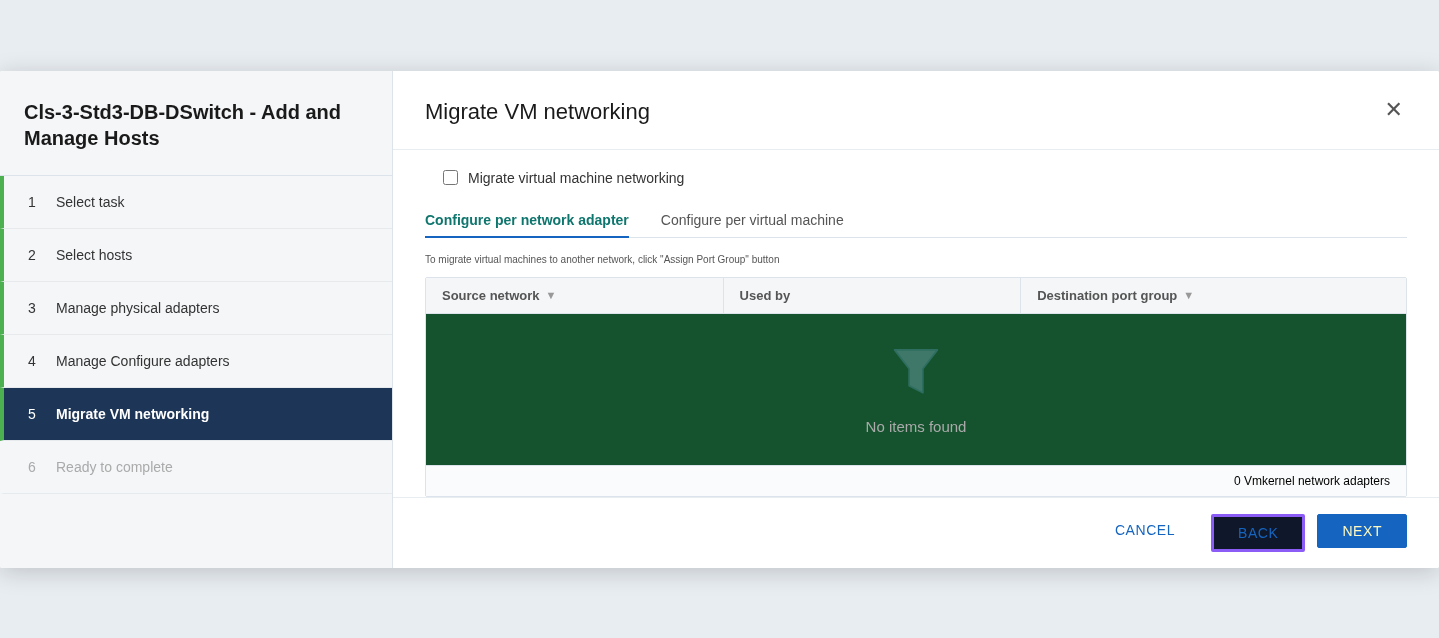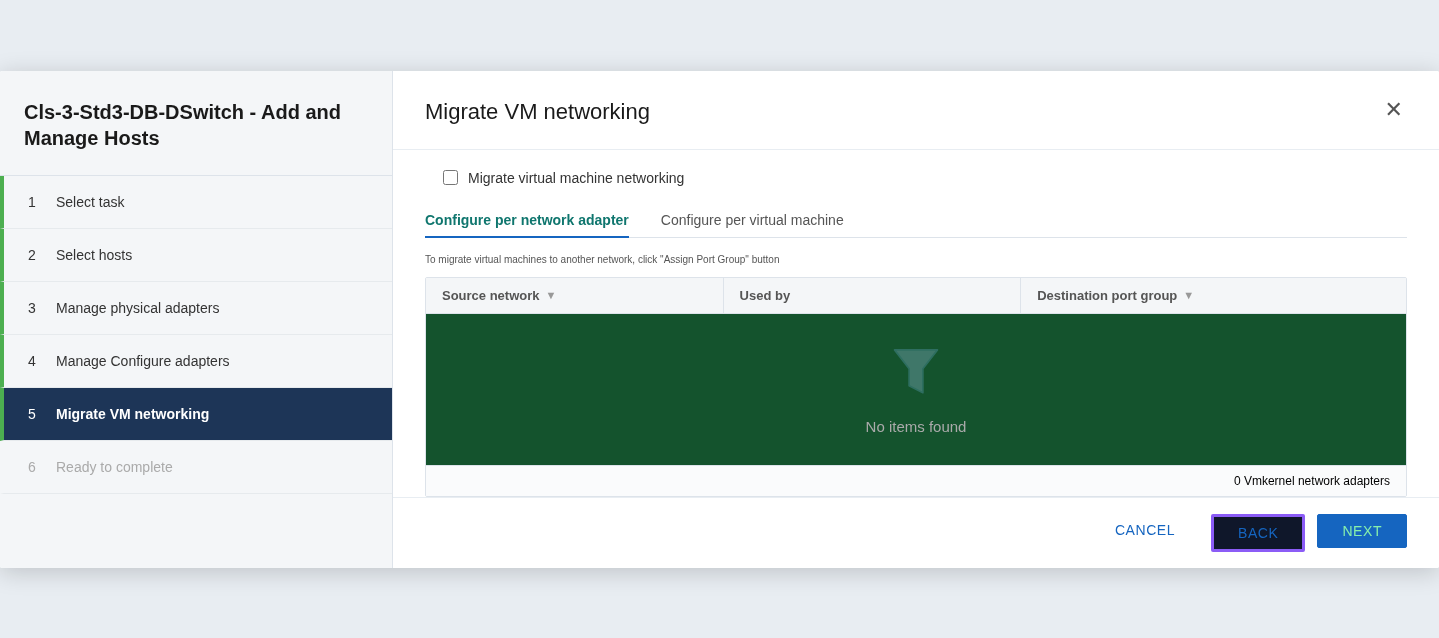--- a/index.html
+++ b/index.html
@@ -258,21 +258,21 @@
       color: #1565c0;
     }
     .btn-back {
       background: #0f172a;
       border: 3px solid #8b5cf6;
       color: #1565c0;
     }
     .btn-next {
       background: #1565c0;
       border: 1px solid #1565c0;
-      color: #86efac;
+      color: #fef9c3;
     }
 
     
     .funnel-svg {
       width: 60px;
       height: 60px;
       opacity: 0.35;
     }
   </style>
 </head>

